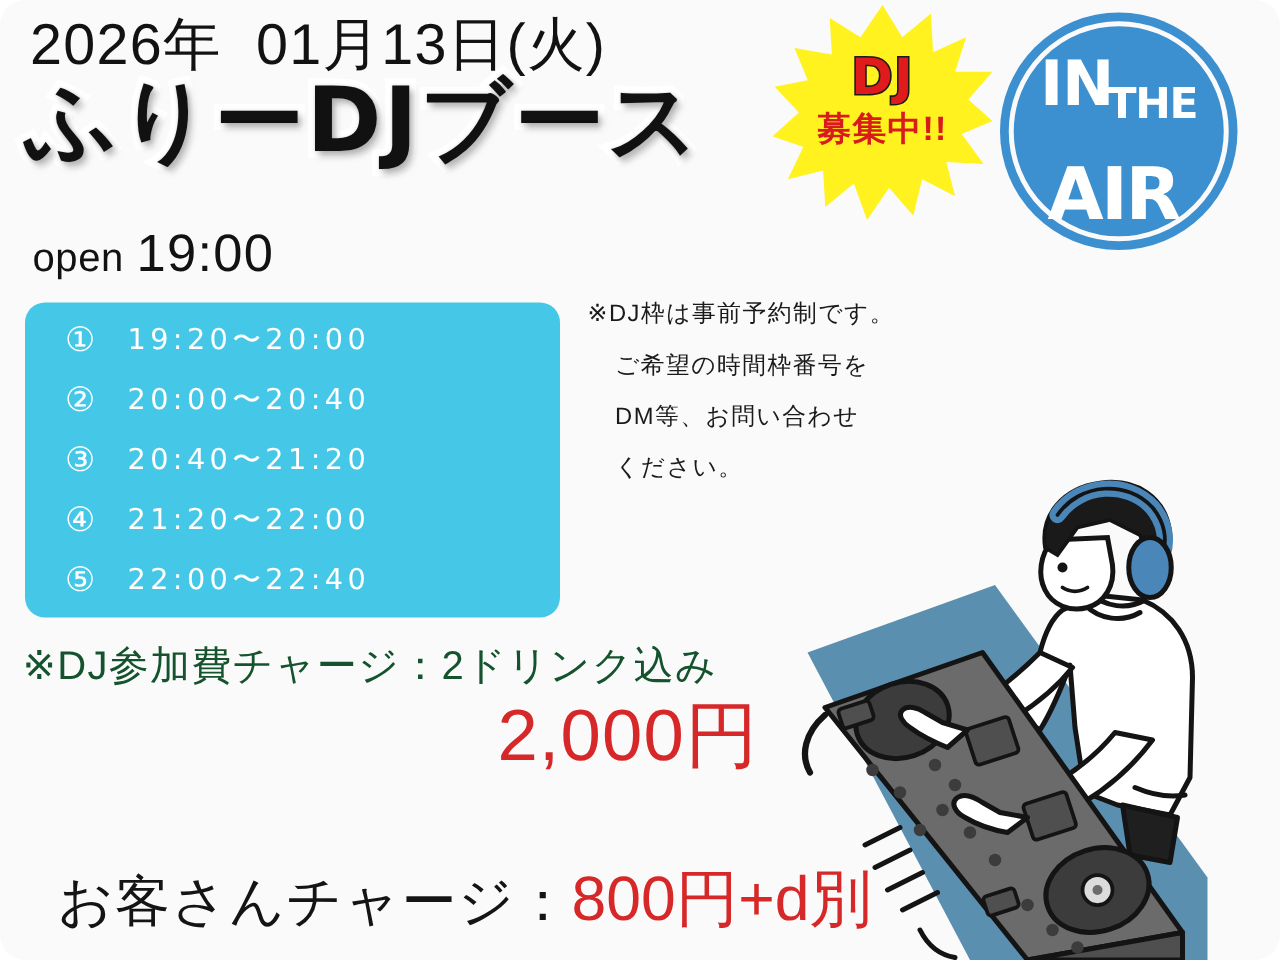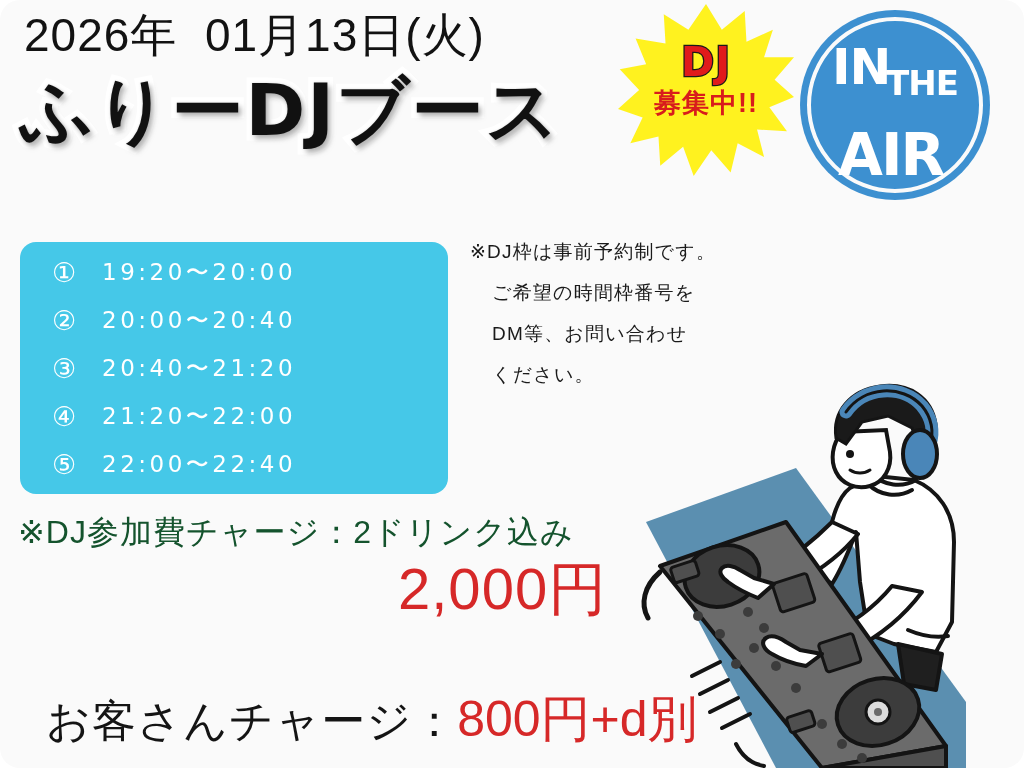--- a/index.html
+++ b/index.html
@@ -30,21 +30,21 @@
     letter-spacing: 1px;
     color: #121212;
     white-space: pre;
     font-family: "Liberation Sans", "DejaVu Sans", sans-serif;
   }
 
   
   #main-title {
     position: absolute;
     left: 20px;
-    top: 74px;
+    top: 60px;
     font-size: 72px;
     line-height: 1;
     font-weight: 700;
     letter-spacing: 2px;
     color: #111111;
     white-space: pre;
     -webkit-text-stroke: 11px #ffffff;
     paint-order: stroke fill;
     text-shadow:
        3px 4px 5px rgba(120,120,120,0.55),
@@ -251,20 +251,24 @@
 </style>
 </head>
 <body>
 
 <div id="flyer">
 
   <div id="date-line">2026年  01月13日(火)</div>
 
   <div id="main-title">ふりーDJブース</div>
 
+  <div id="open-row">
+    <span id="open-label">open</span>
+    <span id="open-time">19:00</span>
+  </div>
 
   <div id="schedule-box">
     <div class="slot-row">
       <span class="slot-num">①</span>
       <span class="slot-time">19:20〜20:00</span>
     </div>
     <div class="slot-row">
       <span class="slot-num">②</span>
       <span class="slot-time">20:00〜20:40</span>
     </div>

